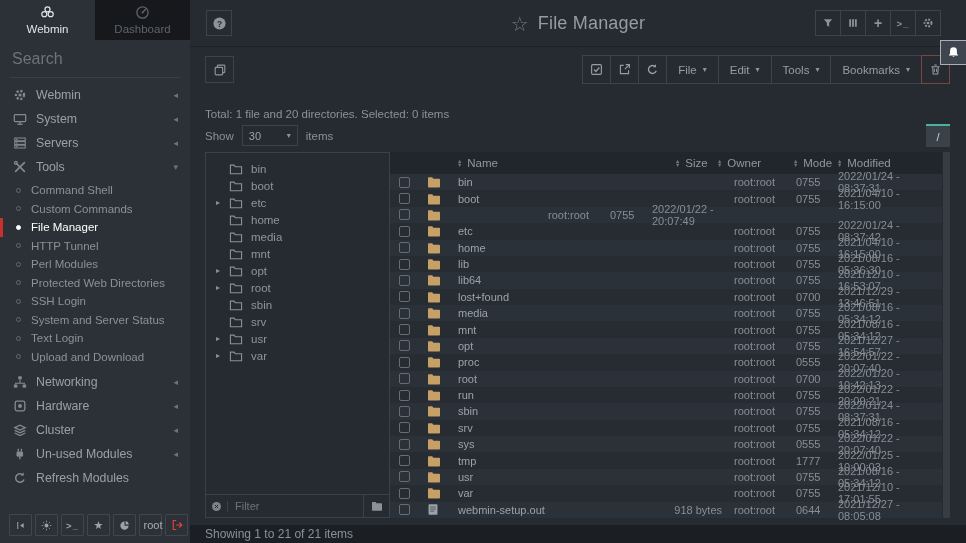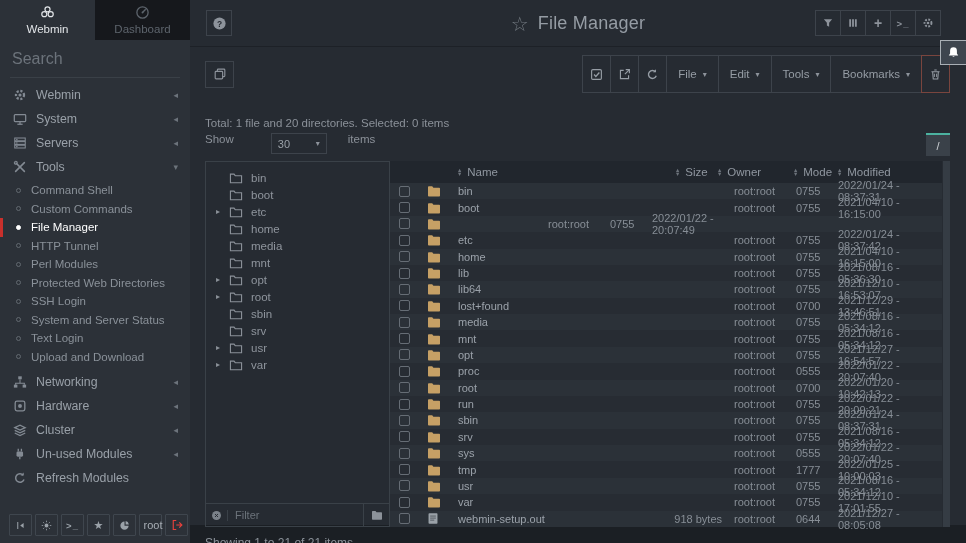--- a/index.html
+++ b/index.html
@@ -50,28 +50,28 @@
   .mast-group{margin-left:auto;display:flex;}
   .mast-group .hbtn{margin-left:-1px;}
   .bellpop{position:absolute;right:0;top:40px;width:25px;height:23px;background:#3e454e;border:1px solid #a9afb5;border-right:none;display:flex;align-items:center;justify-content:center;z-index:9;cursor:pointer;}
   .bellpop .ic{width:13px;height:13px;color:#ffffff;}
 
   .surface{height:478px;background:#262b32;padding:0 16px 0 15px;box-sizing:border-box;}
   .fm-toolbar{display:flex;align-items:center;padding-top:8px;}
   .tbtn{height:27px;width:29px;border:1px solid #3d434b;background:transparent;color:#8d939b;display:flex;align-items:center;justify-content:center;cursor:pointer;}
   .tbtn .ic{width:14px;height:14px;}
   .tgroup{margin-left:auto;display:flex;}
-  .gbtn{margin-left:-1px;height:38px;border:1px solid #3d434b;background:transparent;color:#969da5;display:flex;align-items:center;justify-content:center;font-size:11.5px;padding:0 11px;font-family:inherit;cursor:pointer;box-sizing:border-box;}
+  .gbtn{margin-left:-1px;height:29px;border:1px solid #3d434b;background:transparent;color:#969da5;display:flex;align-items:center;justify-content:center;font-size:11.5px;padding:0 11px;font-family:inherit;cursor:pointer;box-sizing:border-box;}
   .gbtn.iconb{width:29px;padding:0;}
   .gbtn .ic{width:13px;height:13px;}
   .gbtn .caret{font-size:8px;margin-left:6px;color:#8d939b;}
   .gbtn.danger{border-color:#7a453e;}
   .total-line{margin-top:24px;font-size:11.5px;color:#8b9199;}
-  .show-row{margin-top:4px;display:flex;align-items:flex-start;height:23px;font-size:11.5px;color:#8b9199;gap:21px;}
-  .pagesel{width:56px;height:21px;border:1px solid #3d434b;display:flex;align-items:center;justify-content:space-between;padding:0 6px;color:#9aa1a8;font-size:11px;box-sizing:border-box;cursor:pointer;margin-left:16px;}
+  .show-row{margin-top:4px;display:flex;align-items:center;height:23px;font-size:11.5px;color:#8b9199;gap:8px;}
+  .pagesel{width:56px;height:21px;border:1px solid #3d434b;display:flex;align-items:center;justify-content:space-between;padding:0 6px;color:#9aa1a8;font-size:11px;box-sizing:border-box;cursor:pointer;}
   .pagesel .caret{font-size:8px;color:#8d939b;}
   .crumbs{margin-left:auto;display:flex;align-items:center;gap:4px;}
   .crumb-root{width:24px;height:23px;background:#3a4149;border-top:2px solid #4cb2a0;display:flex;align-items:center;justify-content:center;color:#ced2d6;font-size:11px;box-sizing:border-box;cursor:pointer;}
   .crumb{height:23px;border:1px solid #3d434b;display:flex;align-items:center;padding:0 13px;color:#9aa1a8;font-size:11px;box-sizing:border-box;cursor:pointer;}
 
   .fm-body{display:flex;margin-top:5px;height:366px;}
   .tree-panel{width:185px;flex:none;border:1px solid #3a4148;box-sizing:border-box;display:flex;flex-direction:column;}
   .tree-list{flex:1;padding-top:7px;overflow:hidden;}
   .trow{display:flex;align-items:center;height:17px;padding-left:10px;cursor:pointer;}
   .trow .exp{width:13px;font-size:8px;color:#8b9199;flex:none;}

